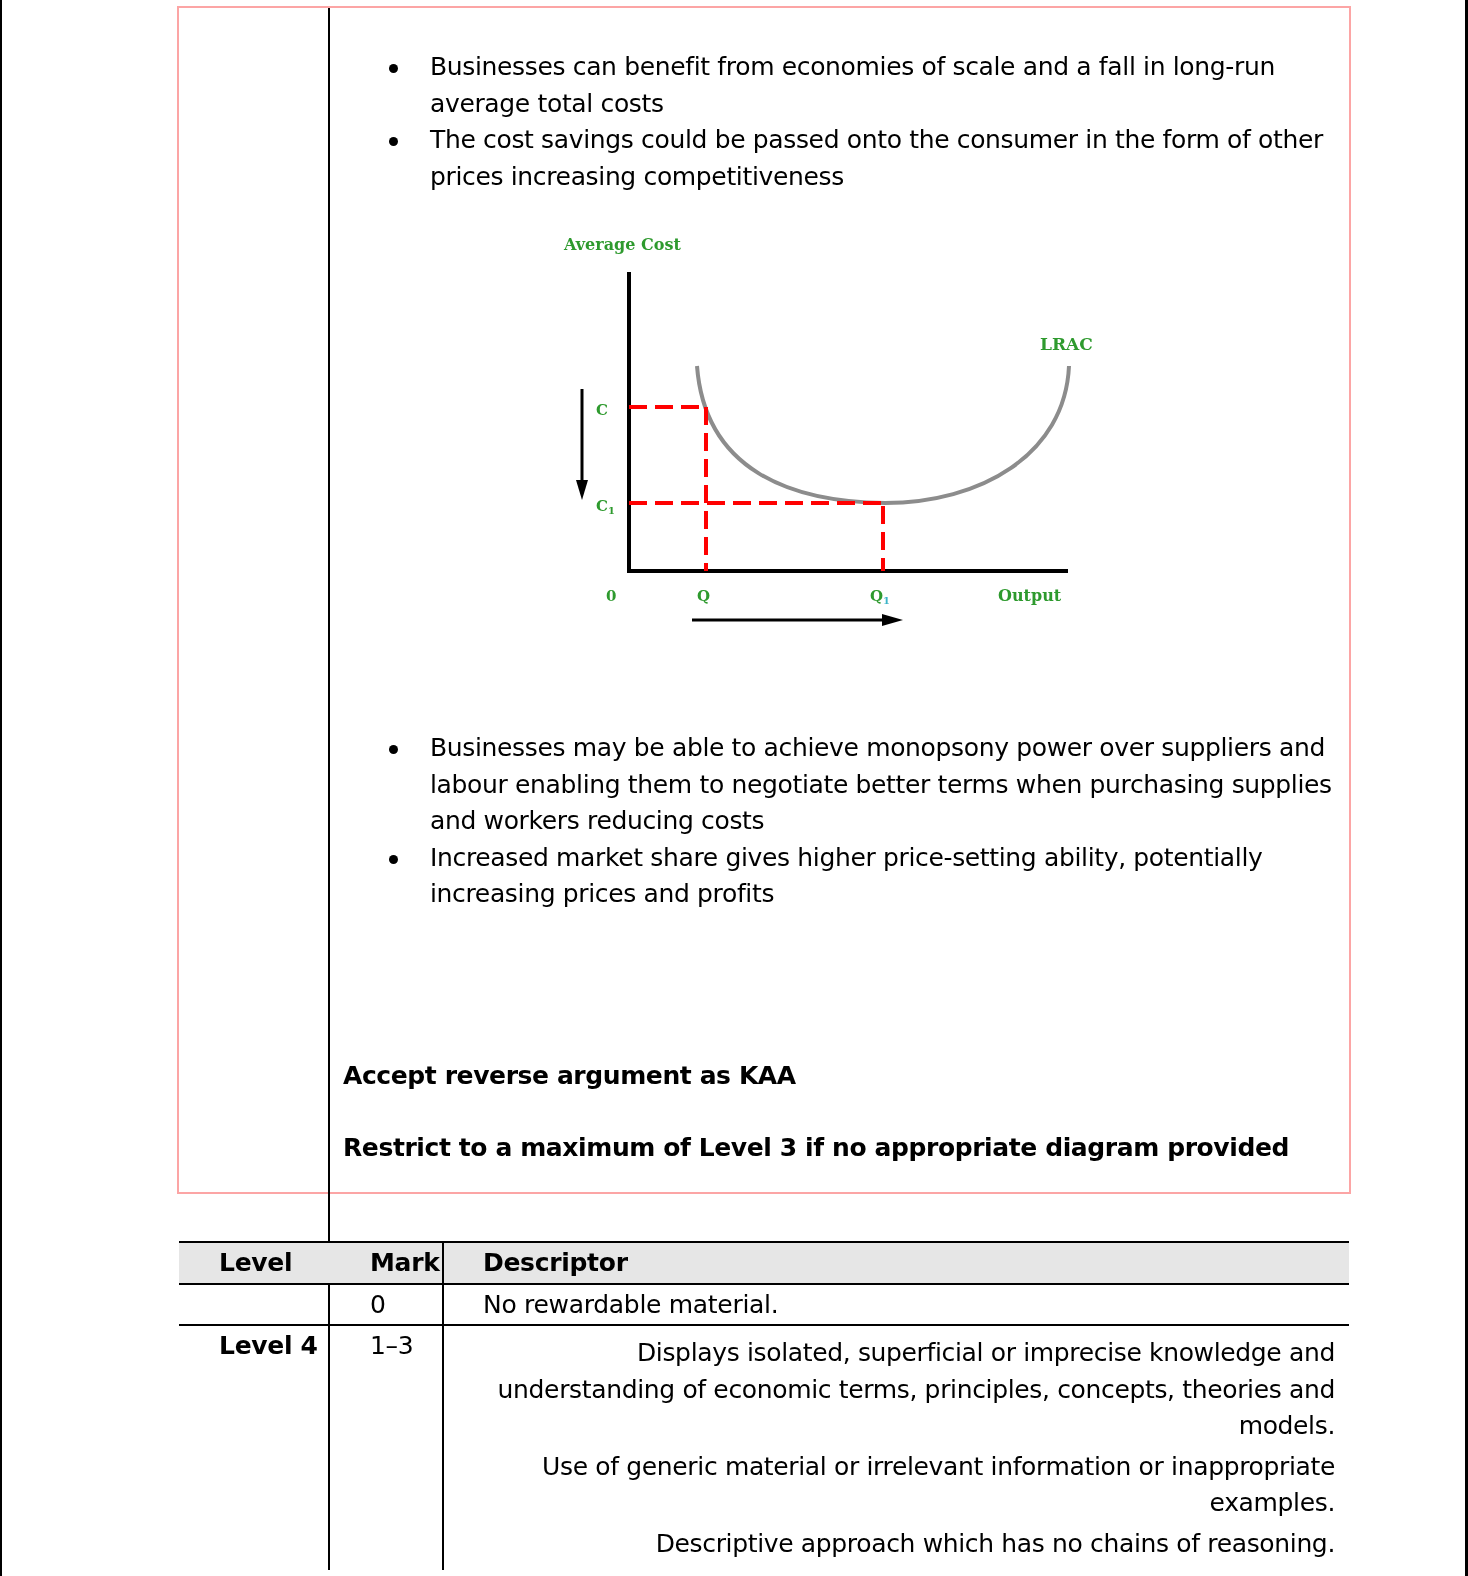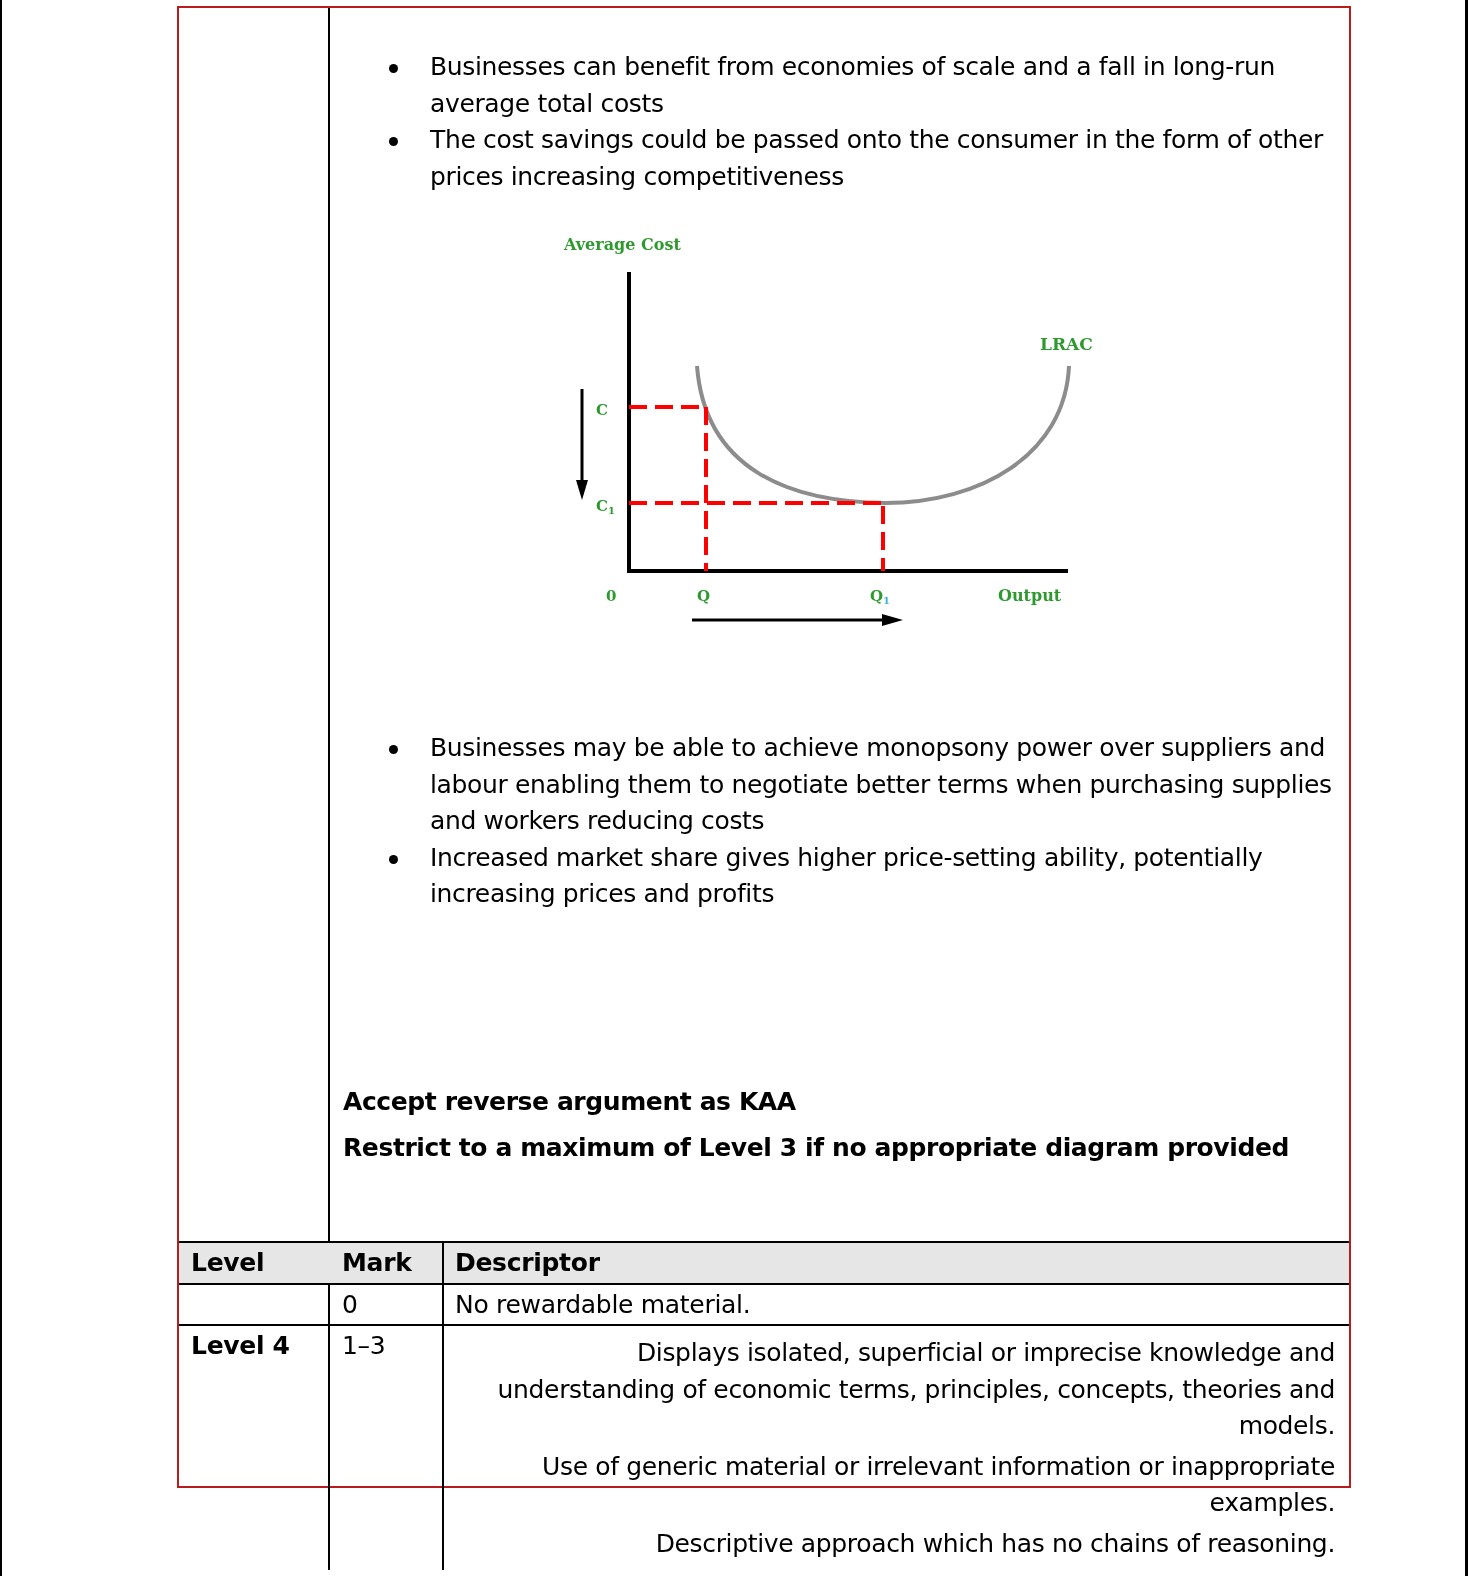--- a/index.html
+++ b/index.html
@@ -4,39 +4,39 @@
 <style>
   html, body { margin: 0; padding: 0; background: #ffffff; }
   body {
     width: 1468px; height: 1576px; position: relative; overflow: hidden;
     font-family: "DejaVu Sans", "Liberation Sans", sans-serif;
     color: #000;
   }
   .frame-left { position: absolute; left: 0; top: 0; width: 2px; height: 1576px; background: #000; }
   .frame-right { position: absolute; left: 1465px; top: 0; width: 3px; height: 1576px; background: #000; }
 
-  .tbl { position: absolute; left: 177px; top: 6px; width: 1174px; height: 1482px; box-sizing: border-box;
-         border: 2px solid #b91c1c; }
+  .tbl { position: absolute; left: 177px; top: 6px; width: 1174px; height: 1188px; box-sizing: border-box;
+         border: 2px solid #fca5a5; }
   .vline { position: absolute; background: #000; width: 2px; }
   .hline { position: absolute; background: #000; height: 2px; }
 
   .content { position: absolute; left: 151px; top: 0; width: 1021px; }
 
   ul.bullets { list-style: none; margin: 0; padding: 0; position: absolute; left: 0; width: 1021px; }
   ul.bullets li { position: relative; padding-left: 100px; padding-right: 8px;
                   font-size: 25px; line-height: 36.5px; letter-spacing: -0.35px; }
   ul.bullets li .dot { position: absolute; left: 59px; top: 15px; width: 9px; height: 9px; border-radius: 50%; background: #000; }
 
   .note { position: absolute; left: 13px; font-weight: bold; font-size: 25px; letter-spacing: -0.4px; white-space: nowrap; }
 
   .chart { position: absolute; left: 380px; top: 220px; }
   .chart svg text { font-family: "DejaVu Serif", "Liberation Serif", serif; font-weight: bold; }
 
   .hdr-bg { position: absolute; left: 0; top: 1234px; width: 1170px; height: 42px; background: #e6e6e6; }
-  .cell { position: absolute; font-size: 25px; letter-spacing: -0.3px; white-space: nowrap; }
+  .cell { position: absolute; font-size: 25px; letter-spacing: -0.3px; white-space: nowrap; margin-left: 28px; }
   .bold { font-weight: bold; }
   .desc { position: absolute; left: 276px; width: 880px; font-size: 25px; letter-spacing: -0.35px; line-height: 36.5px; }
   .desc p { margin: 0 0 0 0; text-align: right; }
   .desc p + p { margin-top: 4px; }
 </style>
 </head>
 <body>
 
 <div class="frame-left"></div>
 <div class="frame-right"></div>
@@ -57,21 +57,21 @@
     <ul class="bullets" style="top:41px;">
       <li><span class="dot"></span><span>Businesses can benefit from economies of scale and a fall in long-run average total costs</span></li>
       <li><span class="dot"></span><span>The cost savings could be passed onto the consumer in the form of other prices increasing competitiveness</span></li>
     </ul>
 
     <ul class="bullets" style="top:722px;">
       <li><span class="dot"></span><span>Businesses may be able to achieve monopsony power over suppliers and labour enabling them to negotiate better terms when purchasing supplies and workers reducing costs</span></li>
       <li><span class="dot"></span><span>Increased market share gives higher price-setting ability, potentially increasing prices and profits</span></li>
     </ul>
 
-    <div class="note" style="top:1079px;">Accept reverse argument as KAA</div>
+    <div class="note" style="top:1053px;">Accept reverse argument as KAA</div>
     <div class="note" style="top:1125px;">Restrict to a maximum of Level 3 if no appropriate diagram provided</div>
   </div>
 
   <div class="cell bold" style="left:12px; top:1240px;">Level</div>
   <div class="cell bold" style="left:163px; top:1240px;">Mark</div>
   <div class="cell bold" style="left:276px; top:1240px;">Descriptor</div>
 
   <div class="cell" style="left:12px; top:1282px;"></div>
   <div class="cell" style="left:163px; top:1282px;">0</div>
   <div class="cell" style="left:276px; top:1282px;">No rewardable material.</div>

